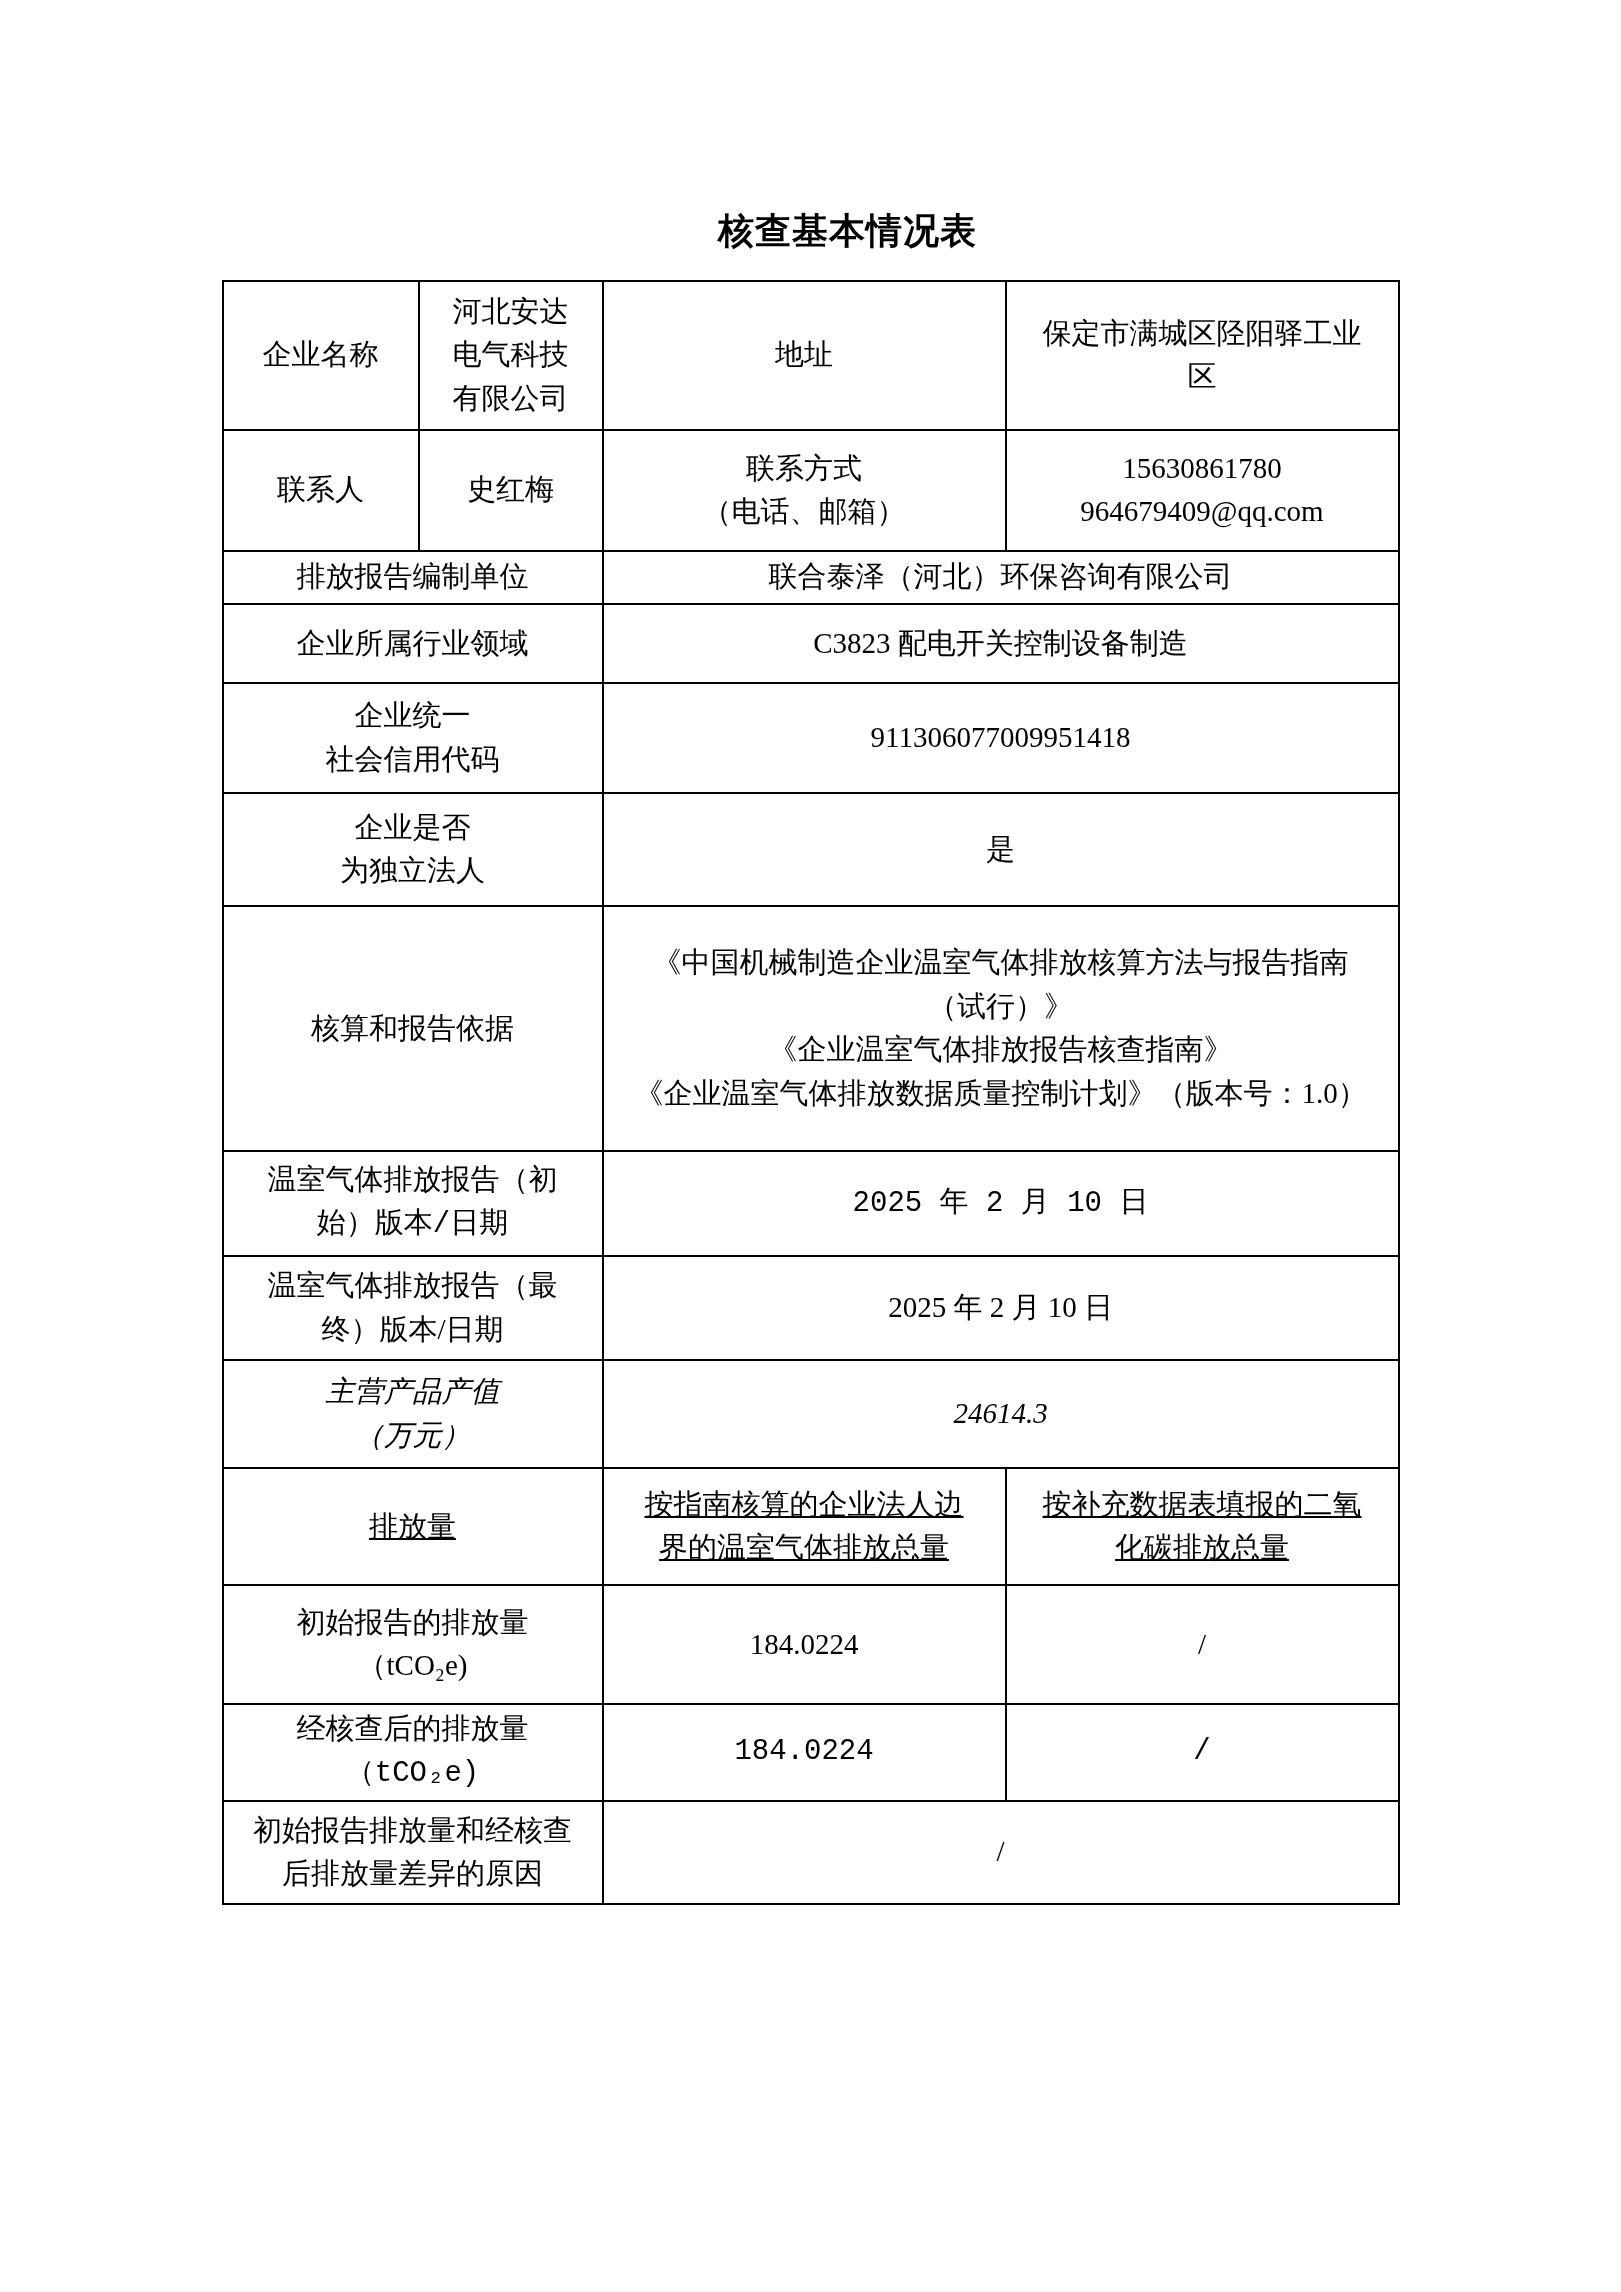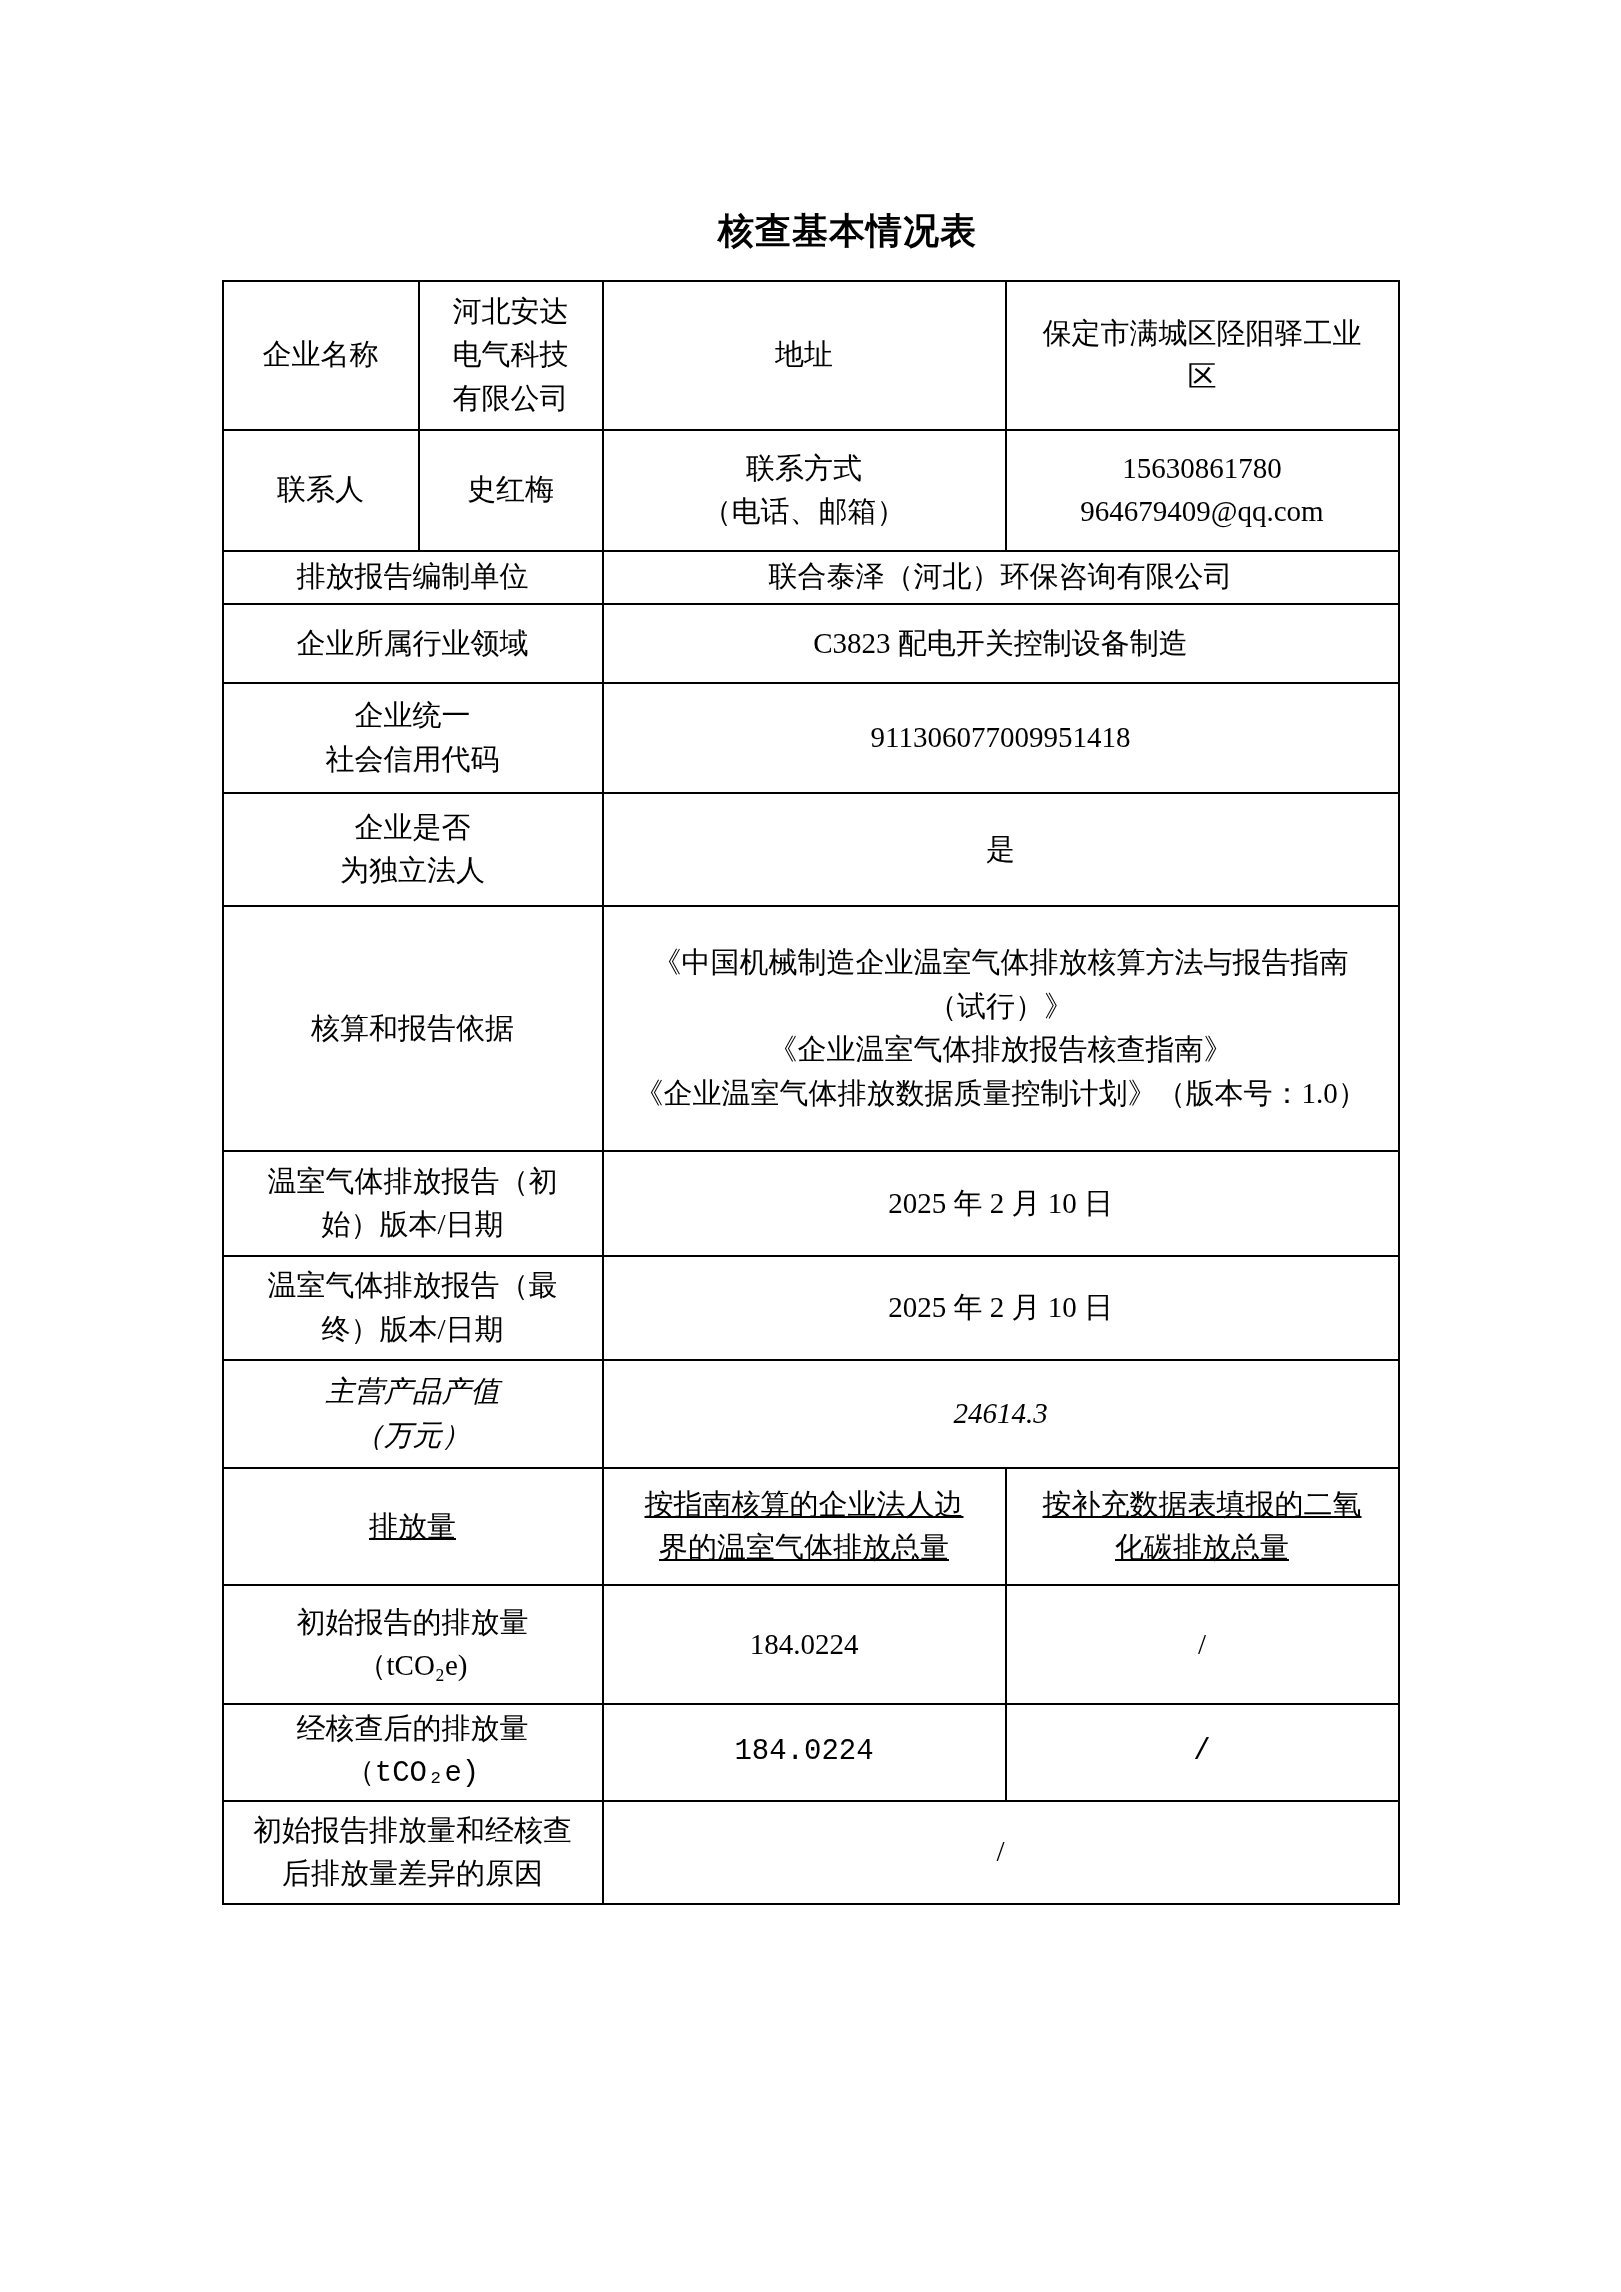--- a/index.html
+++ b/index.html
@@ -42,21 +42,21 @@
   td.sp-med  { line-height: 1.85; }
   td.sp-low  { line-height: 1.45; }
   td.basis-cell { padding: 9.8px 51px; line-height: 1.65; }
   tr.r1  { height: 149px; }
   tr.r2  { height: 121px; margin-left: 38px; }
   tr.r3  { height: 51px;  }
   tr.r4  { height: 79px;  }
   tr.r5  { height: 110px; padding-left: 40px; }
   tr.r6  { height: 113px; margin-top: 7px; }
   tr.r7  { height: 245px; }
-  tr.r8  { height: 105px; }
+  tr.r8  { height: 105px; font-family: Liberation Mono, monospace; }
   tr.r9  { height: 104px; }
   tr.r10 { height: 108px; font-style: italic; }
   tr.r11 { height: 117px; text-decoration: underline; }
   tr.r12 { height: 119px; }
   tr.r13 { height: 78px; font-family: Liberation Mono, monospace; }
   tr.r14 { height: 103px; }
 </style>
 </head>
 <body>
 

